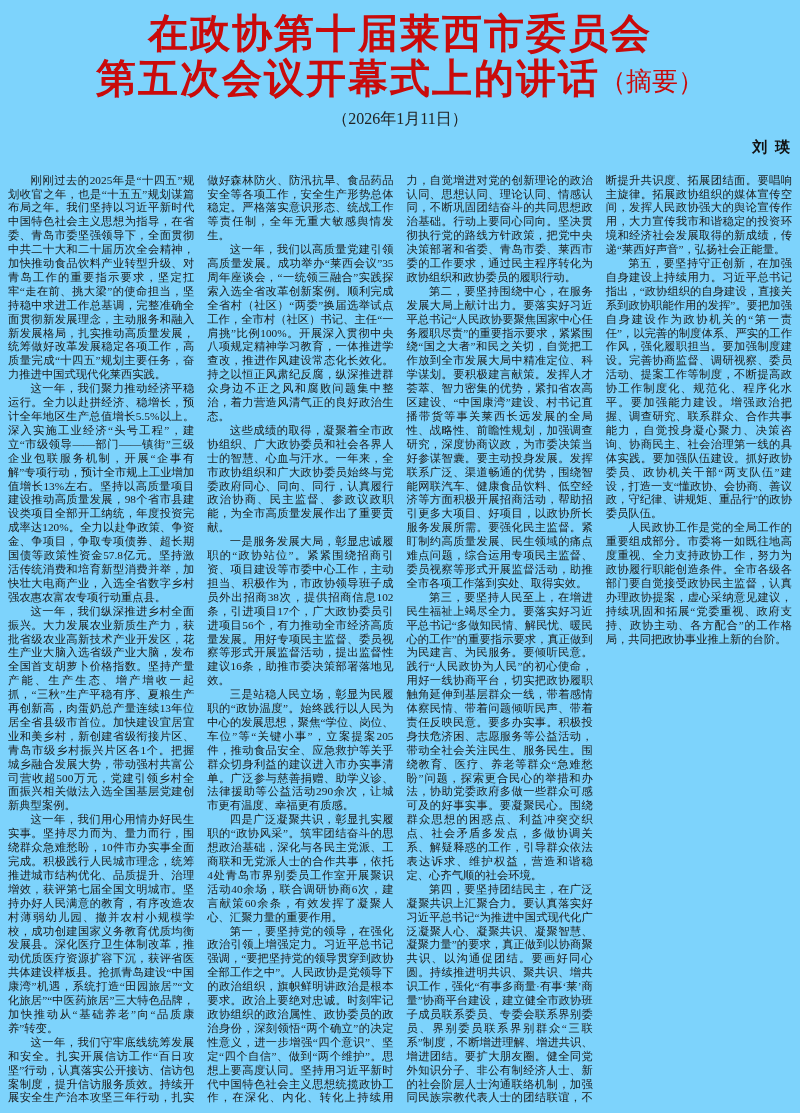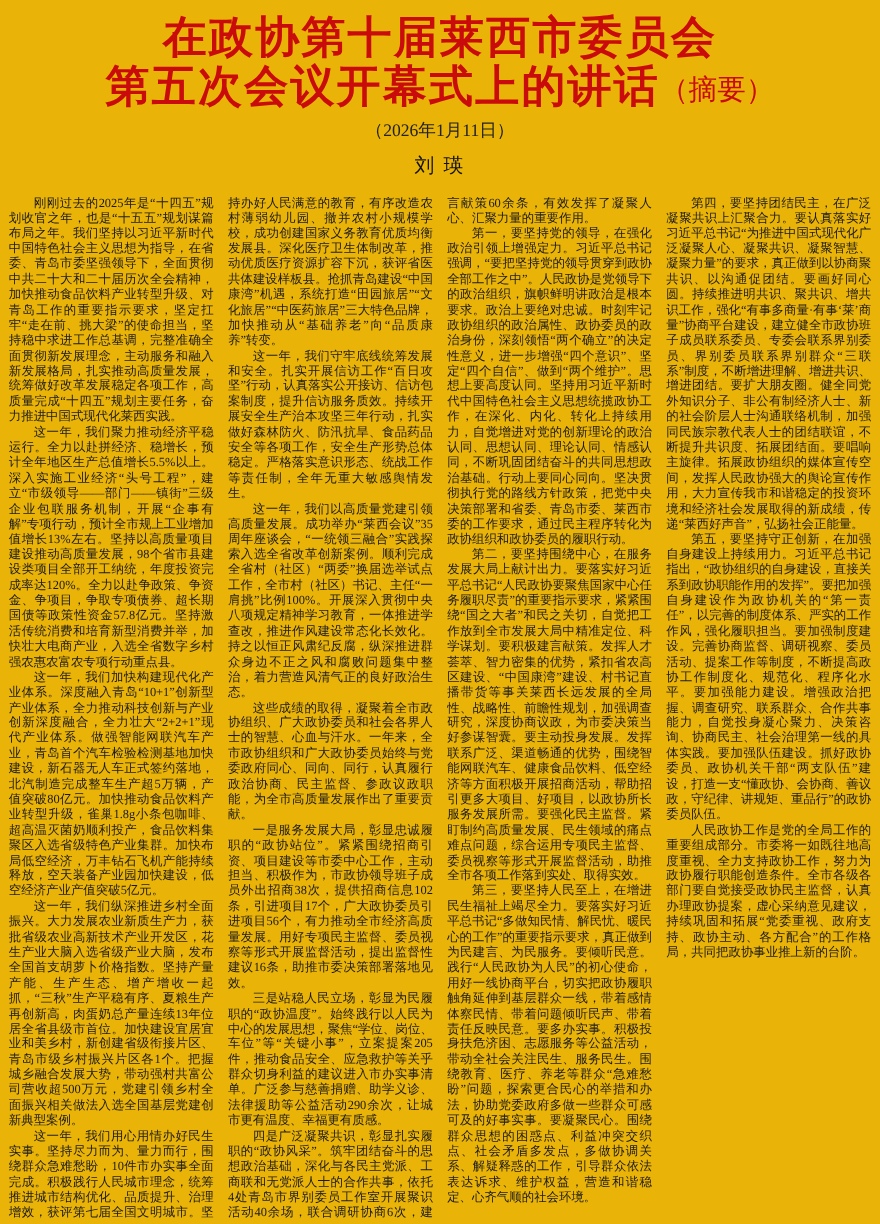--- a/index.html
+++ b/index.html
@@ -4,21 +4,21 @@
 <style>
   html, body {
     margin: 0; padding: 0;
     background: #ffffff;
   }
   .page {
     position: relative;
     width: 800px;
     height: 1113px;
     margin: 0 auto;
-    background: #eab308;
+    background: #7dd3fc;
     overflow: hidden;
     box-sizing: border-box;
     padding: 12px 8px 16px 8px;
     font-family: "Liberation Serif", "DejaVu Serif", serif;
     color: #1c1c1c;
   }
   .title-block {
     text-align: center;
     color: #c90b0b;
     font-weight: bold;
@@ -34,23 +34,23 @@
     letter-spacing: 0;
     vertical-align: 2px;
   }
   .date-line {
     text-align: center;
     font-size: 16px;
     margin-top: 7px;
     color: #222;
   }
   .author-line {
-    text-align: center;
-    font-size: 18px;
-    font-weight: normal;
+    text-align: right;
+    font-size: 15px;
+    font-weight: bold;
     margin-top: 8px;
     letter-spacing: 2px;
     color: #111;
   }
   .article {
     margin-top: 17px;
     height: 945px;
     column-count: 4;
     column-gap: 13px;
     column-fill: auto;
@@ -73,21 +73,20 @@
 <div class="page">
   <div class="title-block">
     <div class="title-line">在政协第十届莱西市委员会</div>
     <div class="title-line"><span>第五次会议开幕式上的讲话</span><span class="title-suffix">（摘要）</span></div>
   </div>
   <div class="date-line">（2026年1月11日）</div>
   <div class="author-line">刘 瑛</div>
   <div class="article">
       <p>刚刚过去的2025年是“十四五”规划收官之年，也是“十五五”规划谋篇布局之年。我们坚持以习近平新时代中国特色社会主义思想为指导，在省委、青岛市委坚强领导下，全面贯彻中共二十大和二十届历次全会精神，加快推动食品饮料产业转型升级、对青岛工作的重要指示要求，坚定扛牢“走在前、挑大梁”的使命担当，坚持稳中求进工作总基调，完整准确全面贯彻新发展理念，主动服务和融入新发展格局，扎实推动高质量发展，统筹做好改革发展稳定各项工作，高质量完成“十四五”规划主要任务，奋力推进中国式现代化莱西实践。</p>
       <p>这一年，我们聚力推动经济平稳运行。全力以赴拼经济、稳增长，预计全年地区生产总值增长5.5%以上。深入实施工业经济“头号工程”，建立“市级领导——部门——镇街”三级企业包联服务机制，开展“企事有解”专项行动，预计全市规上工业增加值增长13%左右。坚持以高质量项目建设推动高质量发展，98个省市县建设类项目全部开工纳统，年度投资完成率达120%。全力以赴争政策、争资金、争项目，争取专项债券、超长期国债等政策性资金57.8亿元。坚持激活传统消费和培育新型消费并举，加快壮大电商产业，入选全省数字乡村强农惠农富农专项行动重点县。</p>
-      <p>这一年，我们加快构建现代化产业体系。深度融入青岛“10+1”创新型产业体系，全力推动科技创新与产业创新深度融合，全力壮大“2+2+1”现代产业体系。做强智能网联汽车产业，青岛首个汽车检验检测基地加快建设，新石器无人车正式签约落地，北汽制造完成整车生产超5万辆，产值突破80亿元。加快推动食品饮料产业转型升级，雀巢1.8g小条包咖啡、超高温灭菌奶顺利投产，食品饮料集聚区入选省级特色产业集群。加快布局低空经济，万丰钻石飞机产能持续释放，空天装备产业园加快建设，低空经济产业产值突破5亿元。</p>
       <p>这一年，我们纵深推进乡村全面振兴。大力发展农业新质生产力，获批省级农业高新技术产业开发区，花生产业大脑入选省级产业大脑，发布全国首支胡萝卜价格指数。坚持产量产能、生产生态、增产增收一起抓，“三秋”生产平稳有序、夏粮生产再创新高，肉蛋奶总产量连续13年位居全省县级市首位。加快建设宜居宜业和美乡村，新创建省级衔接片区、青岛市级乡村振兴片区各1个。把握城乡融合发展大势，带动强村共富公司营收超500万元，党建引领乡村全面振兴相关做法入选全国基层党建创新典型案例。</p>
       <p>这一年，我们用心用情办好民生实事。坚持尽力而为、量力而行，围绕群众急难愁盼，10件市办实事全面完成。积极践行人民城市理念，统筹推进城市结构优化、品质提升、治理增效，获评第七届全国文明城市。坚持办好人民满意的教育，有序改造农村薄弱幼儿园、撤并农村小规模学校，成功创建国家义务教育优质均衡发展县。深化医疗卫生体制改革，推动优质医疗资源扩容下沉，获评省医共体建设样板县。抢抓青岛建设“中国康湾”机遇，系统打造“田园旅居”“文化旅居”“中医药旅居”三大特色品牌，加快推动从“基础养老”向“品质康养”转变。</p>
       <p>这一年，我们守牢底线统筹发展和安全。扎实开展信访工作“百日攻坚”行动，认真落实公开接访、信访包案制度，提升信访服务质效。持续开展安全生产治本攻坚三年行动，扎实做好森林防火、防汛抗旱、食品药品安全等各项工作，安全生产形势总体稳定。严格落实意识形态、统战工作等责任制，全年无重大敏感舆情发生。</p>
       <p>这一年，我们以高质量党建引领高质量发展。成功举办“莱西会议”35周年座谈会，“一统领三融合”实践探索入选全省改革创新案例。顺利完成全省村（社区）“两委”换届选举试点工作，全市村（社区）书记、主任“一肩挑”比例100%。开展深入贯彻中央八项规定精神学习教育，一体推进学查改，推进作风建设常态化长效化。持之以恒正风肃纪反腐，纵深推进群众身边不正之风和腐败问题集中整治，着力营造风清气正的良好政治生态。</p>
       <p>这些成绩的取得，凝聚着全市政协组织、广大政协委员和社会各界人士的智慧、心血与汗水。一年来，全市政协组织和广大政协委员始终与党委政府同心、同向、同行，认真履行政治协商、民主监督、参政议政职能，为全市高质量发展作出了重要贡献。</p>
       <p>一是服务发展大局，彰显忠诚履职的“政协站位”。紧紧围绕招商引资、项目建设等市委中心工作，主动担当、积极作为，市政协领导班子成员外出招商38次，提供招商信息102条，引进项目17个，广大政协委员引进项目56个，有力推动全市经济高质量发展。用好专项民主监督、委员视察等形式开展监督活动，提出监督性建议16条，助推市委决策部署落地见效。</p>
       <p>三是站稳人民立场，彰显为民履职的“政协温度”。始终践行以人民为中心的发展思想，聚焦“学位、岗位、车位”等“关键小事”，立案提案205件，推动食品安全、应急救护等关乎群众切身利益的建议进入市办实事清单。广泛参与慈善捐赠、助学义诊、法律援助等公益活动290余次，让城市更有温度、幸福更有质感。</p>
       <p>四是广泛凝聚共识，彰显扎实履职的“政协风采”。筑牢团结奋斗的思想政治基础，深化与各民主党派、工商联和无党派人士的合作共事，依托4处青岛市界别委员工作室开展聚识活动40余场，联合调研协商6次，建言献策60余条，有效发挥了凝聚人心、汇聚力量的重要作用。</p>
       <p>第一，要坚持党的领导，在强化政治引领上增强定力。习近平总书记强调，“要把坚持党的领导贯穿到政协全部工作之中”。人民政协是党领导下的政治组织，旗帜鲜明讲政治是根本要求。政治上要绝对忠诚。时刻牢记政协组织的政治属性、政协委员的政治身份，深刻领悟“两个确立”的决定性意义，进一步增强“四个意识”、坚定“四个自信”、做到“两个维护”。思想上要高度认同。坚持用习近平新时代中国特色社会主义思想统揽政协工作，在深化、内化、转化上持续用力，自觉增进对党的创新理论的政治认同、思想认同、理论认同、情感认同，不断巩固团结奋斗的共同思想政治基础。行动上要同心同向。坚决贯彻执行党的路线方针政策，把党中央决策部署和省委、青岛市委、莱西市委的工作要求，通过民主程序转化为政协组织和政协委员的履职行动。</p>
       <p>第二，要坚持围绕中心，在服务发展大局上献计出力。要落实好习近平总书记“人民政协要聚焦国家中心任务履职尽责”的重要指示要求，紧紧围绕“国之大者”和民之关切，自觉把工作放到全市发展大局中精准定位、科学谋划。要积极建言献策。发挥人才荟萃、智力密集的优势，紧扣省农高区建设、“中国康湾”建设、村书记直播带货等事关莱西长远发展的全局性、战略性、前瞻性规划，加强调查研究，深度协商议政，为市委决策当好参谋智囊。要主动投身发展。发挥联系广泛、渠道畅通的优势，围绕智能网联汽车、健康食品饮料、低空经济等方面积极开展招商活动，帮助招引更多大项目、好项目，以政协所长服务发展所需。要强化民主监督。紧盯制约高质量发展、民生领域的痛点难点问题，综合运用专项民主监督、委员视察等形式开展监督活动，助推全市各项工作落到实处、取得实效。</p>

